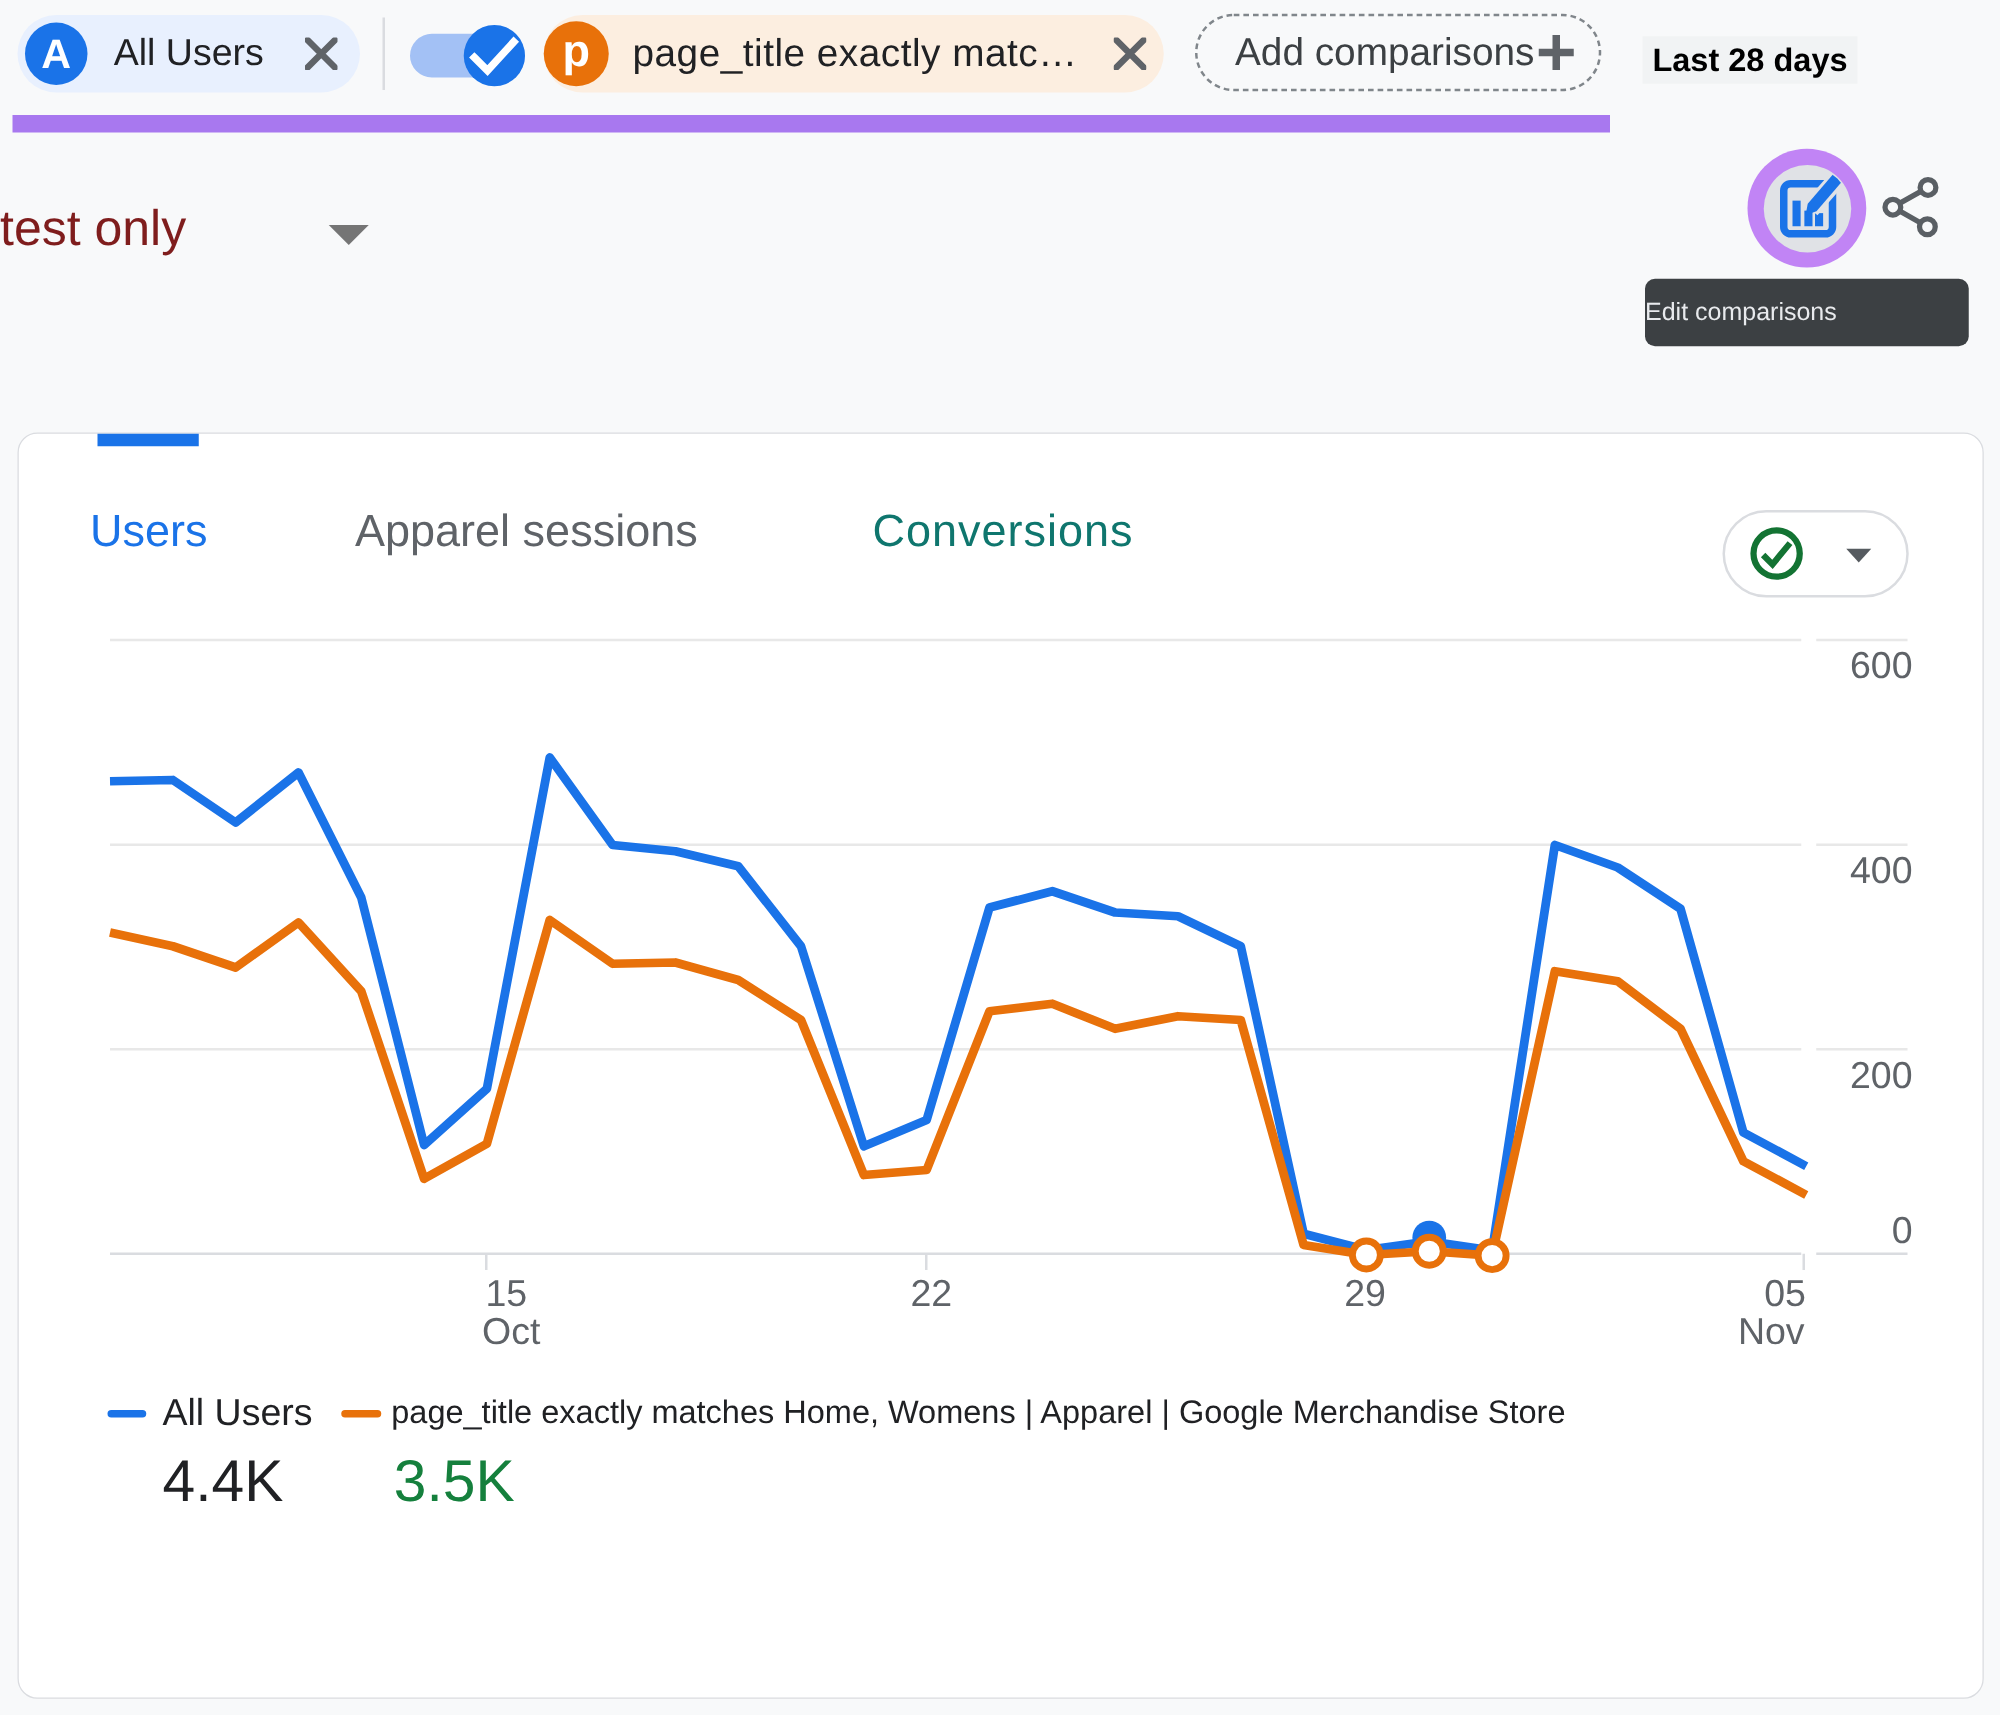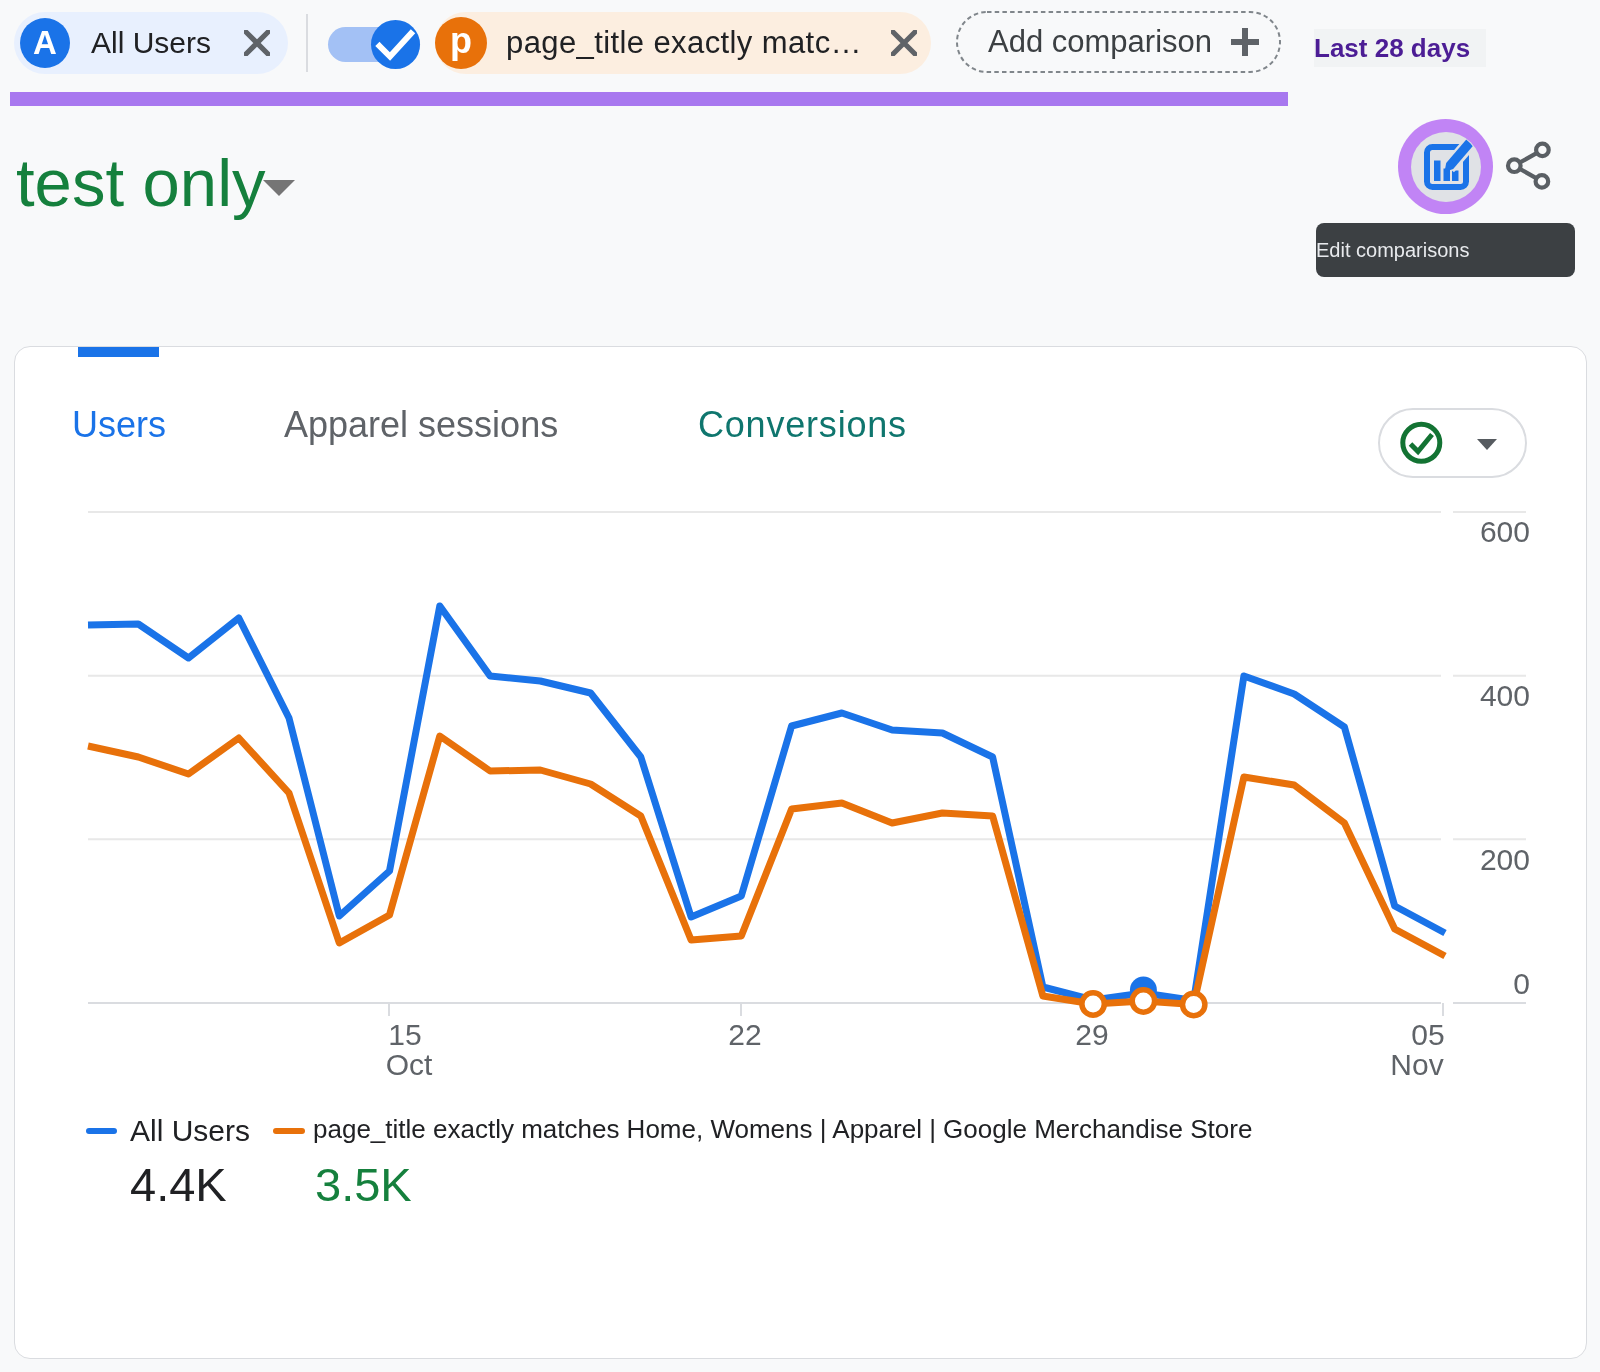--- a/index.html
+++ b/index.html
@@ -27,30 +27,30 @@
 <div class="abs" style="left:435px;top:12px;width:496px;height:62px;border-radius:31px;background:#fceee0"></div>
 <div class="abs" style="left:435px;top:17px;width:52px;height:52px;border-radius:50%;background:#e8710a;color:#fff;font-size:36px;font-weight:700;text-align:center;line-height:47px">p</div>
 <div class="abs" style="left:506px;top:12px;height:62px;line-height:62px;font-size:31px;letter-spacing:0.4px;color:#202124">page_title exactly matc…</div>
 <svg class="abs" style="left:891px;top:30px" width="26" height="26">
     <path d="M2 2 L24 24 M24 2 L2 24" stroke="#5f6368" stroke-width="5.2" stroke-linecap="round"></path>
   </svg>
 
 <svg class="abs" style="left:955px;top:10px" width="327" height="64">
     <rect x="2" y="2" width="323" height="60" rx="30" fill="none" stroke="#80868b" stroke-width="2" stroke-dasharray="4.5 3.2"></rect>
   </svg>
-<div class="abs" style="left:988px;top:12px;height:60px;line-height:60px;font-size:31px;color:#3c4043">Add comparison</div>
+<div class="abs" style="left:988px;top:12px;height:60px;line-height:60px;font-size:31px;color:#3c4043">Add comparisons</div>
 <svg class="abs" style="left:1230px;top:27px" width="30" height="30">
     <path d="M15 1 V29 M1 15 H29" stroke="#5f6368" stroke-width="6"></path>
   </svg>
 
-<div class="abs" style="left:1314px;top:29px;width:172px;height:38px;background:#f1f3f4;line-height:38px;font-size:26px;font-weight:700;color:#4c1d95">Last 28 days</div>
+<div class="abs" style="left:1314px;top:29px;width:172px;height:38px;background:#f1f3f4;text-align:center;line-height:38px;font-size:26px;font-weight:700;color:#000000">Last 28 days</div>
 
 <div class="abs" style="left:10px;top:92px;width:1278px;height:14px;background:#a878ef"></div>
 
-<div class="abs" style="left:16px;top:153px;font-size:67px;color:#15803d;line-height:60px">test only</div>
+<div class="abs" style="left:0;top:153px;font-size:40px;color:#7f1d1d;line-height:60px">test only</div>
 <div class="abs" style="left:263px;top:180px;width:0;height:0;border-left:16px solid transparent;border-right:16px solid transparent;border-top:16px solid #757575"></div>
 
 <div class="abs" style="left:1398px;top:119px;width:95px;height:95px;border-radius:50%;background:#c184f5"></div>
 <div class="abs" style="left:1411px;top:132px;width:70px;height:70px;border-radius:50%;background:#e0e2e6"></div>
 <svg class="abs" style="left:1421px;top:128px" width="60" height="66" viewBox="0 0 60 66">
   <defs>
       <clipPath id="editclip">
         <circle cx="25" cy="39" r="34"></circle>
       </clipPath>
     </defs>

